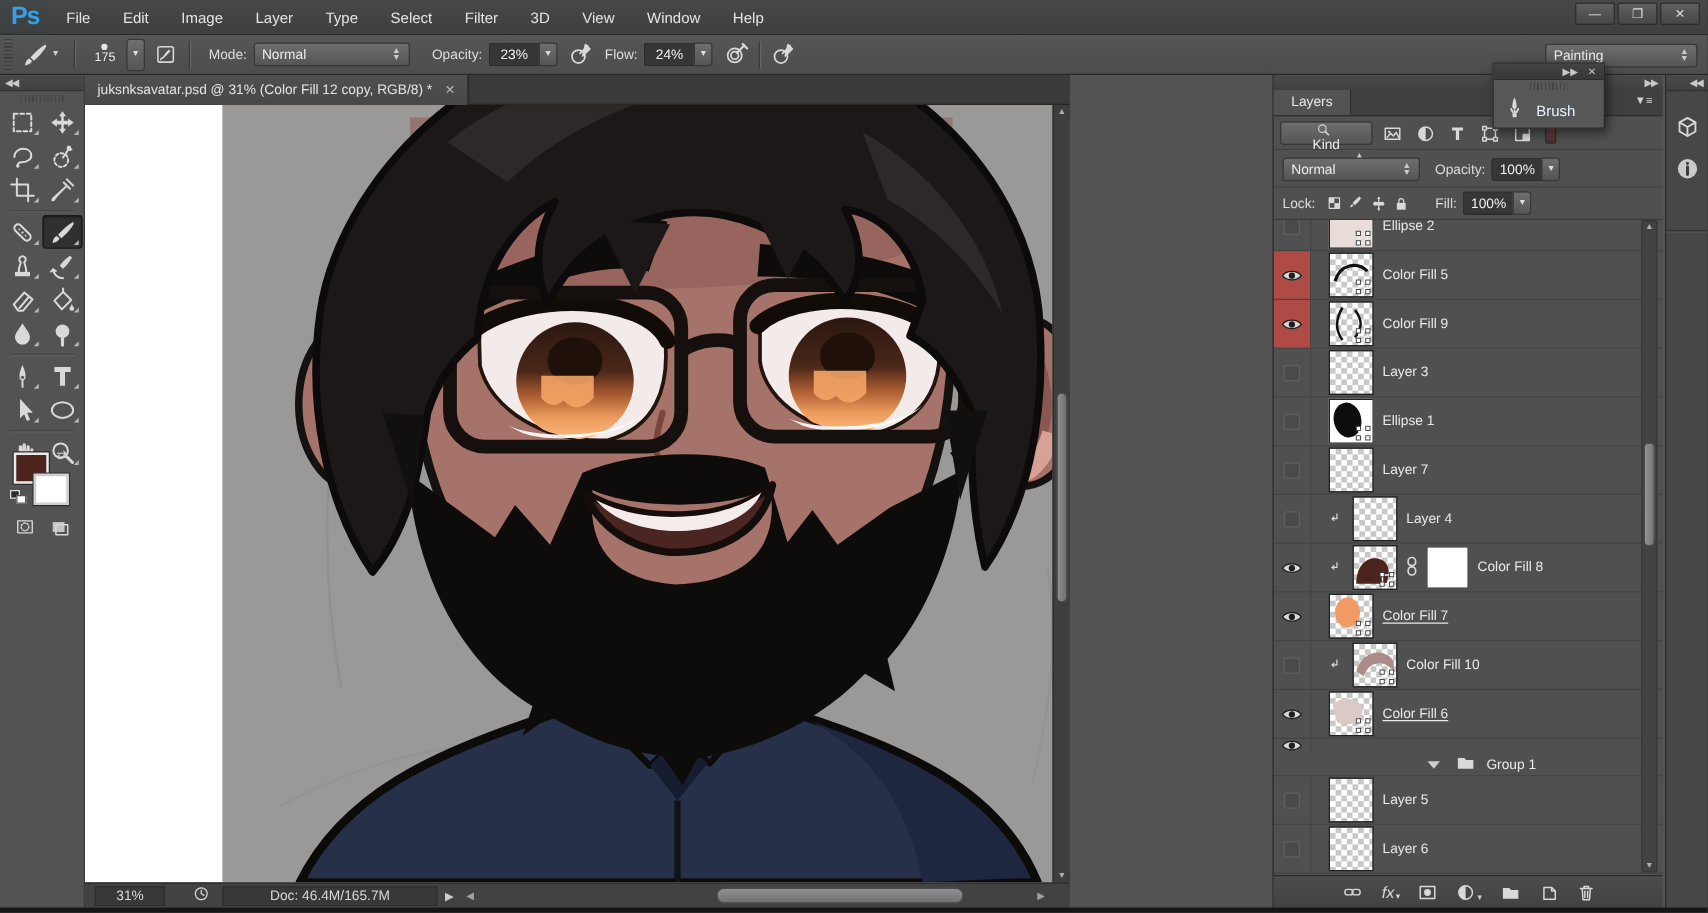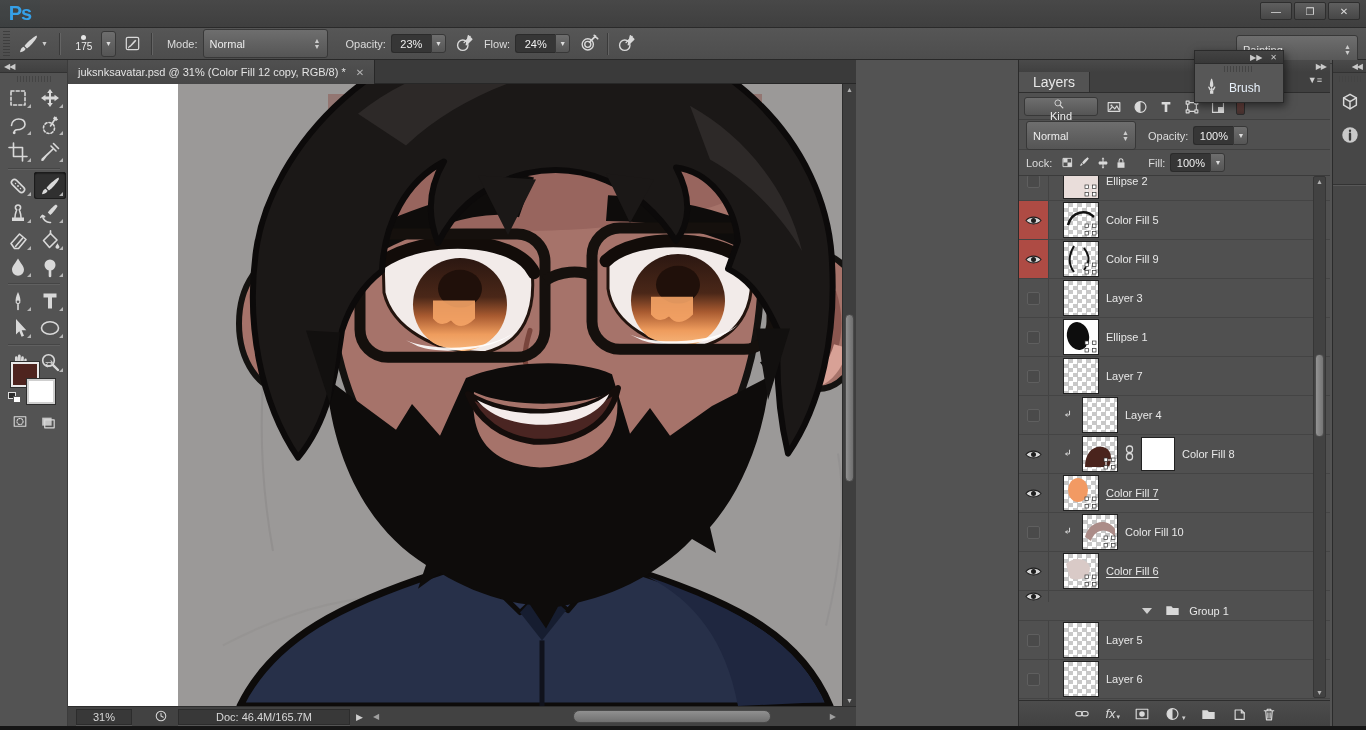--- a/index.html
+++ b/index.html
@@ -21,21 +21,21 @@
 
   
   .optionsbar { position:absolute; left:0; top:28px; width:1366px; height:32px;
     background:linear-gradient(#565656,#4d4d4d); border-bottom:1px solid #282828;
     display:flex; align-items:center; color:#dcdcdc; font-size:11px; }
   .grip-v { width:7px; height:26px; margin:0 3px;
     background:repeating-linear-gradient(#3e3e3e 0 1px, transparent 1px 3px); }
   .opt-sep { width:1px; height:22px; background:#3a3a3a; margin:0 7px; box-shadow:1px 0 0 #646464; }
   .tool-preset { display:flex; align-items:center; gap:2px; padding:0 4px; }
   .opt-label { margin:0 5px 0 8px; }
-  .ps-select { height:29px; background:linear-gradient(#6e6e6e,#555); border:1px solid #383838;
+  .ps-select { height:19px; background:linear-gradient(#6e6e6e,#555); border:1px solid #383838;
     border-radius:3px; display:flex; align-items:center; padding:0 6px; color:#ececec; }
   .ps-select .ud { margin-left:auto; padding-left:10px; font-size:7px; line-height:6px; color:#ccc; }
   .ps-num { height:19px; display:flex;border-radius:8px; }
   .ps-num .val { min-width:40px; background:#363636; border:1px solid #2b2b2b; border-right:none;
     border-radius:3px 0 0 3px; display:flex; align-items:center; justify-content:center; color:#f0f0f0; }
   .ps-num .btn { width:15px; background:linear-gradient(#6e6e6e,#555); border:1px solid #383838;
     border-radius:0 3px 3px 0; display:flex; align-items:center; justify-content:center;
     font-size:7px; color:#ddd; }
   .brush-size { display:flex; align-items:center; }
   .brush-size .preview { width:34px; text-align:center; }
@@ -92,21 +92,21 @@
     height:16px; display:flex; align-items:center; justify-content:center; }
   .hscroll { position:absolute; left:340px; right:26px; top:3px; height:14px; }
   .hscroll .thumb { position:absolute; left:165px; width:198px; top:0; height:13px; border-radius:7px;
     background:linear-gradient(#909090,#707070); border:1px solid #4a4a4a; }
 
   
   .layers-panel { position:absolute; left:1018px; top:60px; width:312px; bottom:4px;
     background:#505050; border-left:1px solid #2b2b2b; }
   .panel-tabbar { position:absolute; left:0; top:12px; right:0; height:21px; background:#404040;
     border-bottom:1px solid #2e2e2e; display:flex; }
-  .panel-tab { background:#535353; color:#e8e8e8; font-size:14px; padding:0 14px;
+  .panel-tab { background:#535353; color:#e8e8e8; font-size:11px; padding:0 14px;
     display:flex; align-items:center; border-right:1px solid #2e2e2e; }
   .panel-menu-btn { position:absolute; right:8px; top:3px; color:#cfcfcf; font-size:9px; }
   .filter-row { position:absolute; left:0; top:34px; right:0; height:26px; display:flex;
     align-items:center; padding:0 5px; gap:6px; border-bottom:1px solid #404040; }
   .kind-select { width:74px; height:19px; font-size:11px;flex-direction:column; }
   .filter-ico { width:20px; height:17px; display:flex; align-items:center; justify-content:center; }
   .filter-toggle { width:9px; height:16px; border-radius:2px; margin-left:2px;
     background:linear-gradient(#7a4a45,#43302e); border:1px solid #2c2c2c; }
   .blend-row { position:absolute; left:0; top:62px; right:0; height:28px; display:flex;
     align-items:center; padding:0 7px; color:#dcdcdc; font-size:11px; border-bottom:1px solid #414141; }
@@ -158,20 +158,33 @@
 
   .bottom-strip { position:absolute; left:0; bottom:0; width:1366px; height:4px; background:#161616; }
 </style>
 </head>
 <body>
 
 <div class="app">
 
   <div class="menubar">
     <div class="ps-logo">Ps</div>
+    <div id="menu-items" style="display:flex;">
+        <div class="menu-item">File</div>
+        <div class="menu-item">Edit</div>
+        <div class="menu-item">Image</div>
+        <div class="menu-item">Layer</div>
+        <div class="menu-item">Type</div>
+        <div class="menu-item">Select</div>
+        <div class="menu-item">Filter</div>
+        <div class="menu-item">3D</div>
+        <div class="menu-item">View</div>
+        <div class="menu-item">Window</div>
+        <div class="menu-item">Help</div>
+      </div>
     <div class="win-controls">
       <div class="win-btn">—</div>
       <div class="win-btn">❐</div>
       <div class="win-btn">✕</div>
     </div>
   </div>
 
   <div class="optionsbar">
     <div class="grip-v"></div>
     <div class="tool-preset">

